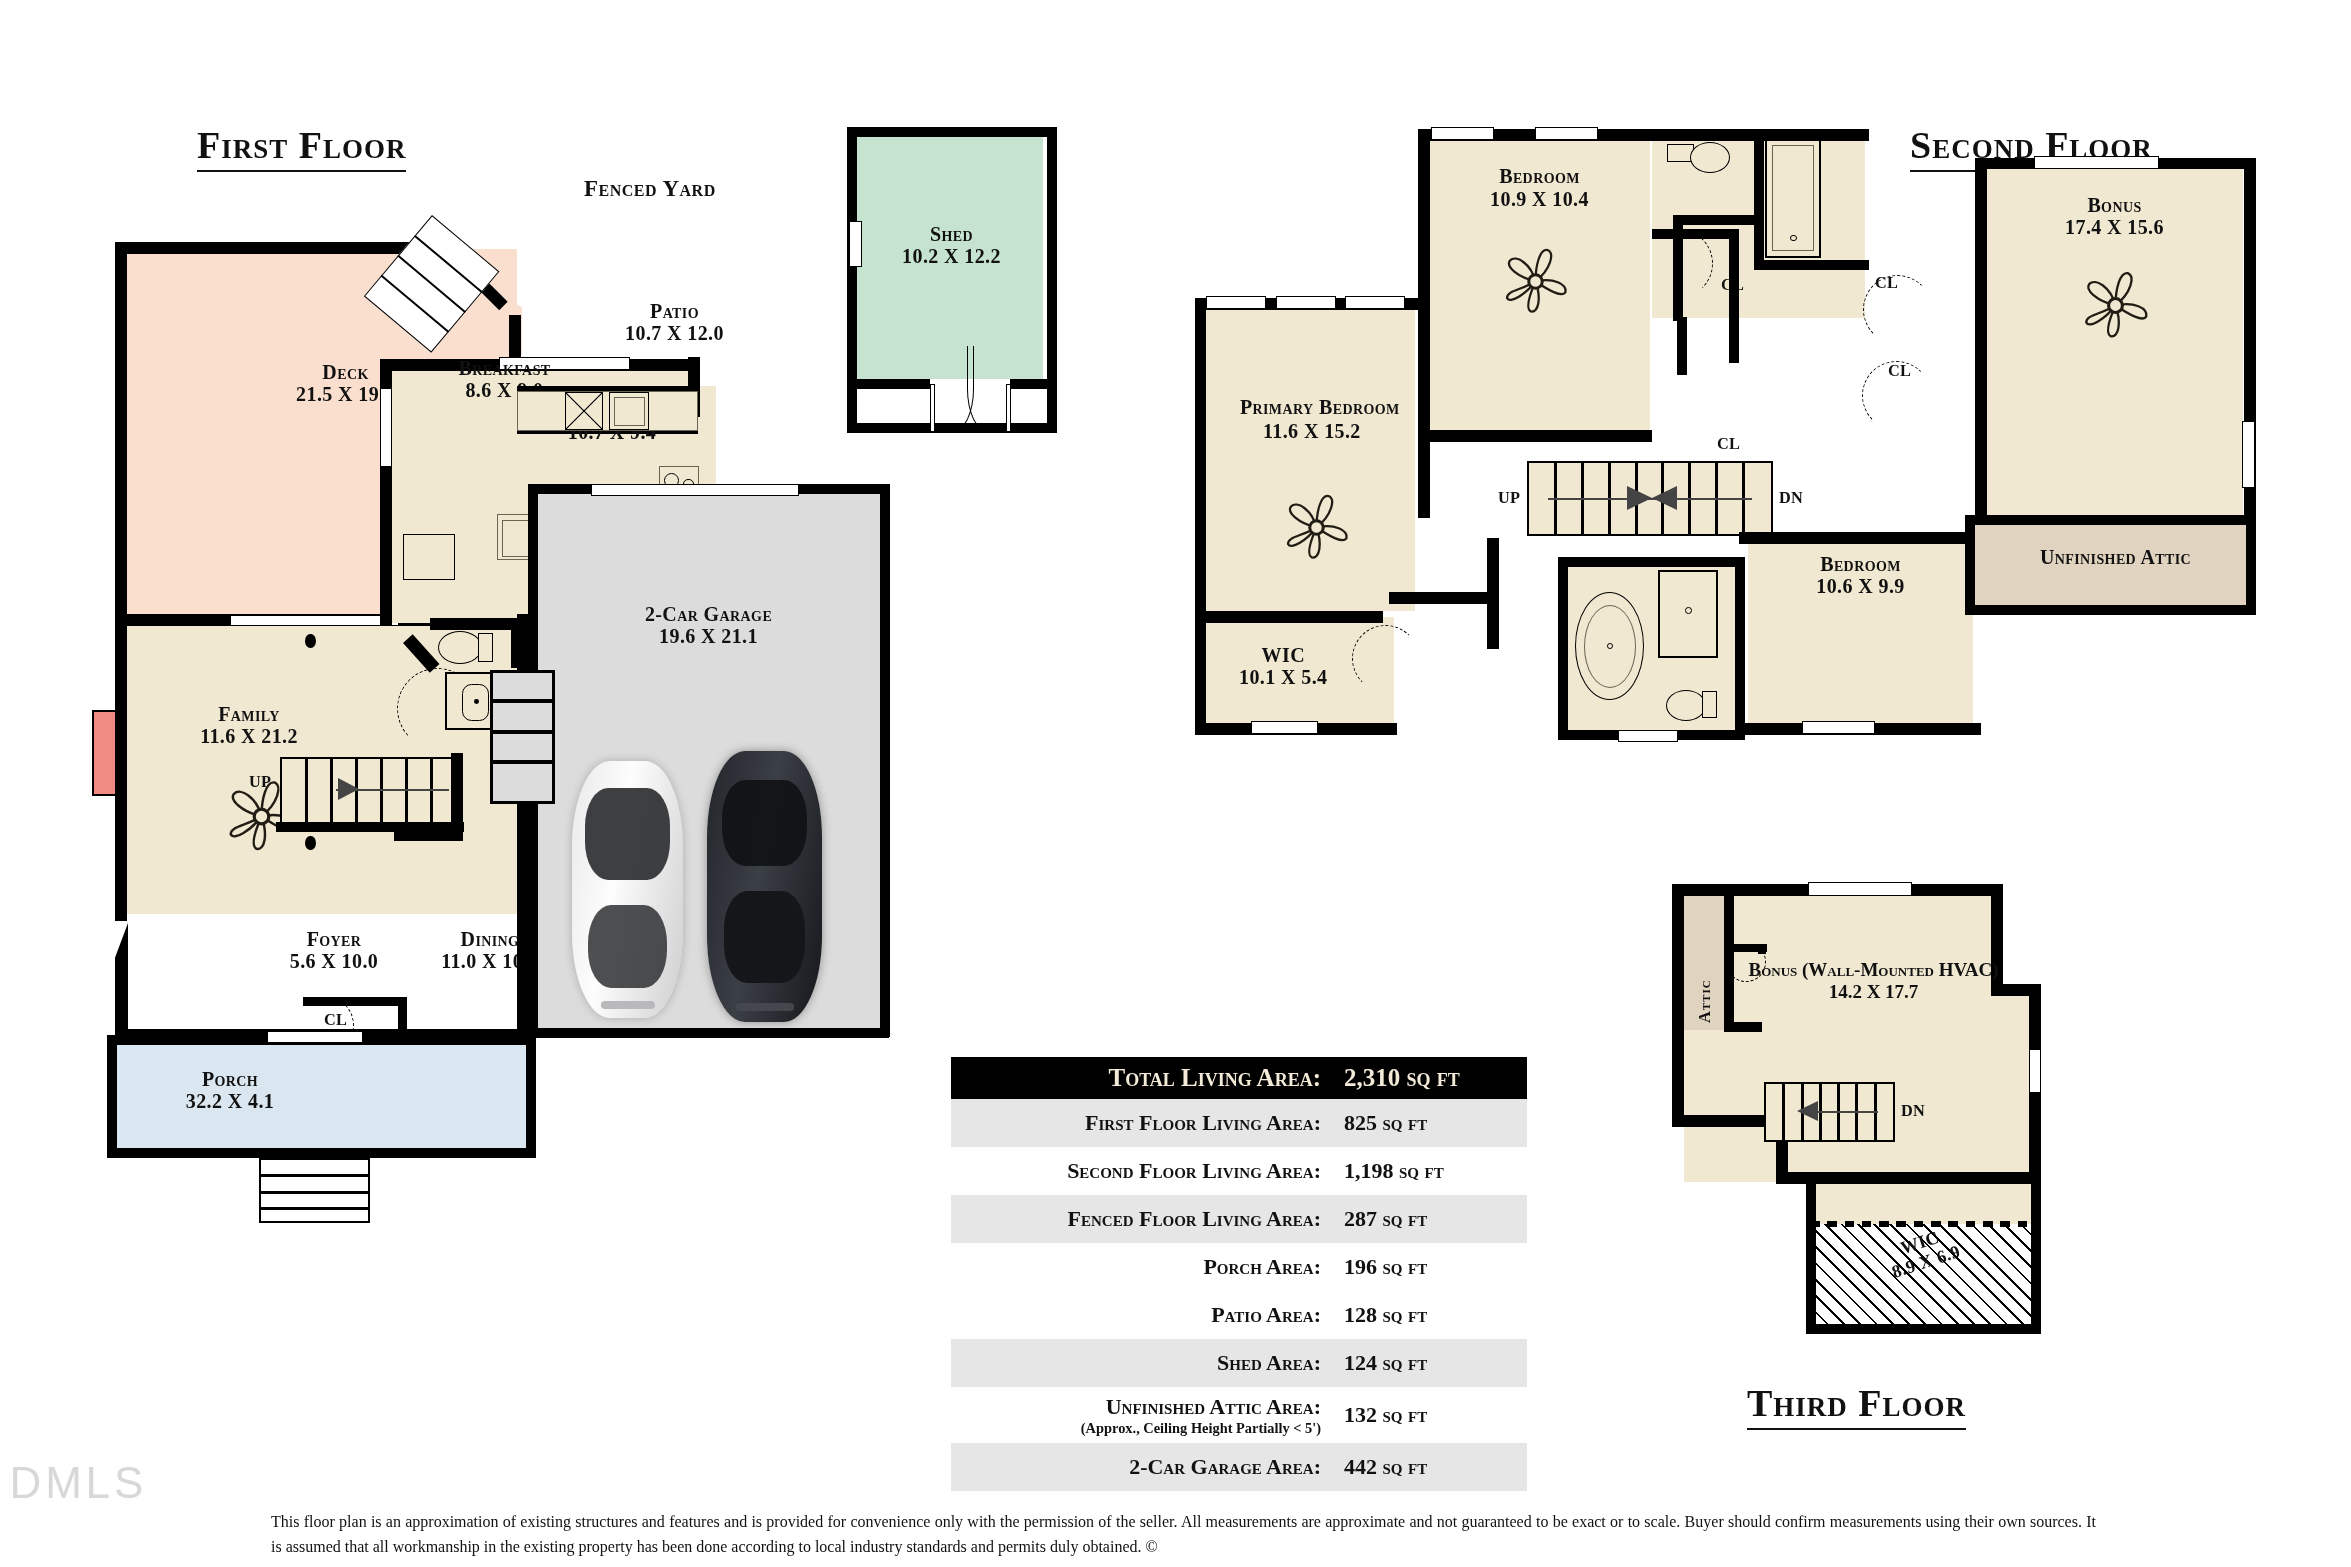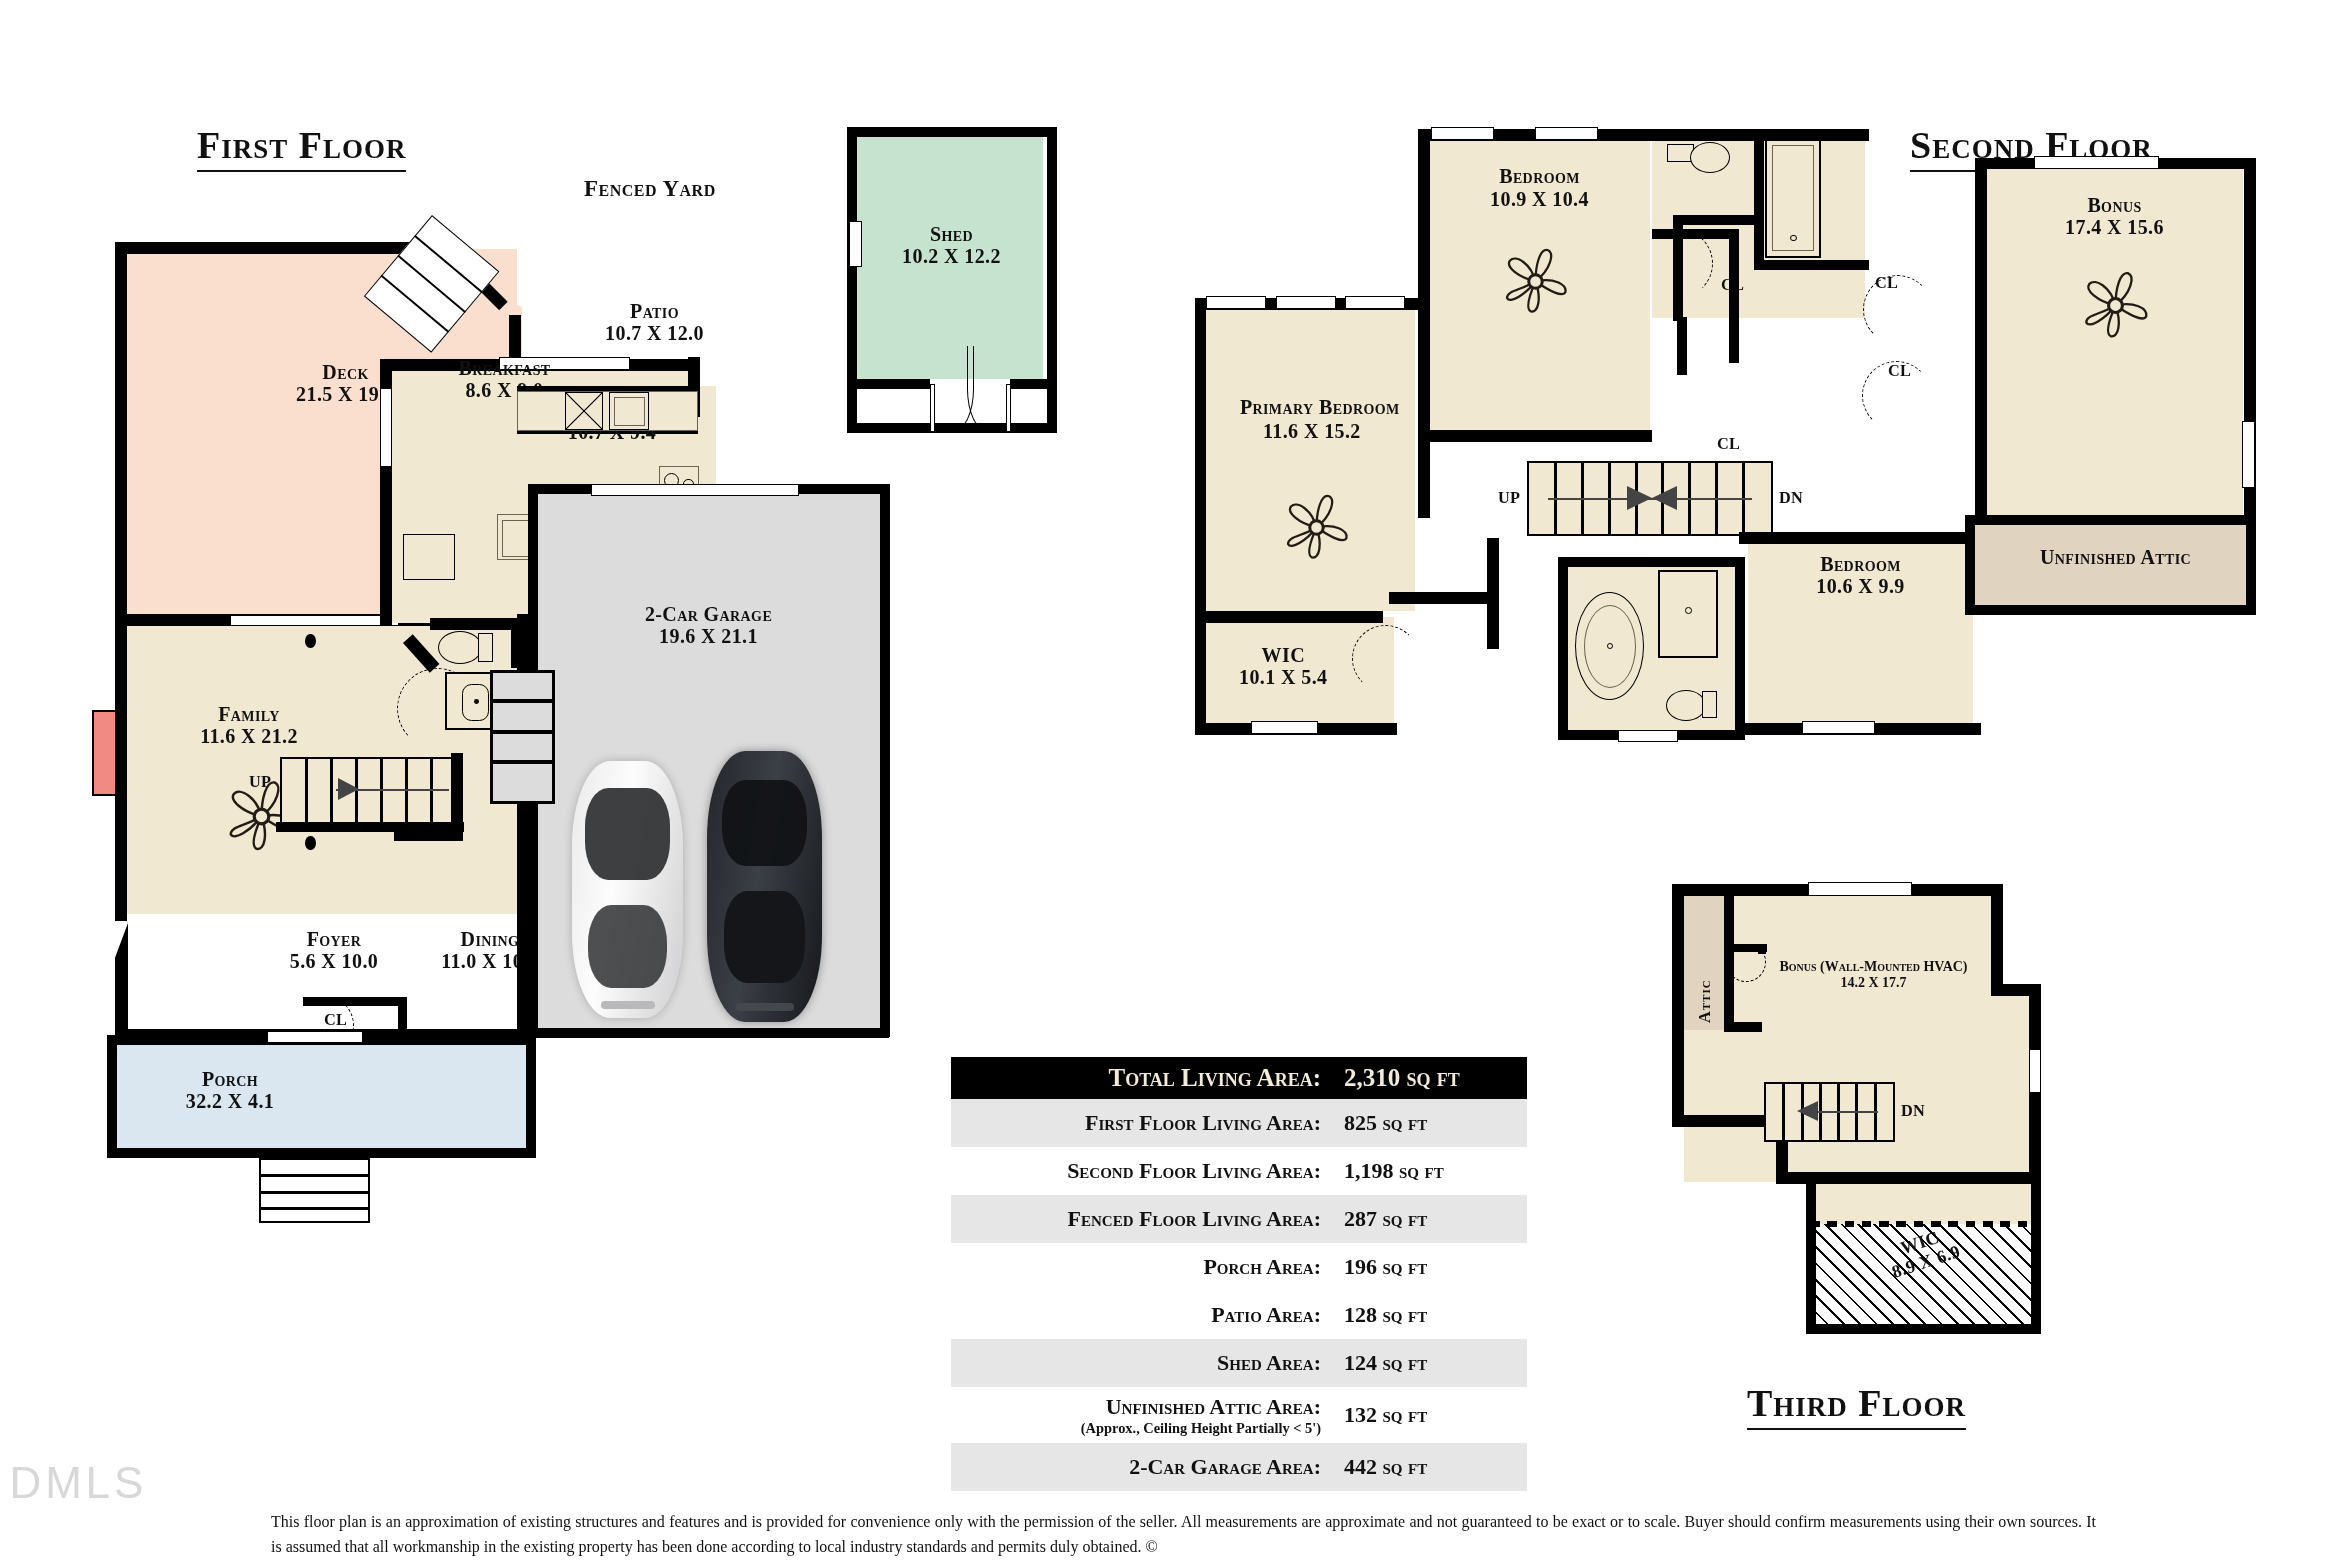--- a/index.html
+++ b/index.html
@@ -93,21 +93,21 @@
 </head>
 <body>
 
 <div class="stage">
 
 
   <div class="abs floor-heading" style="left:197px; top:123px;">First Floor</div>
 
   <div class="abs note-label" style="left:584px; top:176px;">Fenced Yard</div>
 
-  <div class="abs room-label" style="left:568px; top:300px; width:173px;">
+  <div class="abs room-label" style="left:588px; top:300px; width:173px;">
     <span>Patio</span>
     <span class="dim">10.7 X 12.0</span>
   </div>
 
   <div class="abs" style="left:847px; top:127px; width:209px; height:306px;">
     <div class="room shed" style="left:7.7px; top:7.7px; width:188px; height:244px;"></div>
 
     <div class="wall" style="left:0;   top:0;    width:209px; height:9.6px;"></div>
     <div class="wall" style="left:0;   top:0;    width:9.6px;  height:306px;"></div>
     <div class="wall" style="left:200px;top:0;   width:9.6px;  height:306px;"></div>
@@ -506,21 +506,21 @@
     <div class="win" style="left:357px; top:165px; width:11.5px; height:44px;"></div>
 
     <div class="room attic" style="left:11.5px; top:11.5px; width:42px; height:134px;"></div>
     <div class="wall" style="left:52px; top:11.5px; width:9.6px; height:134px;"></div>
     <div class="wall" style="left:52px; top:138px; width:38px; height:9.6px;"></div>
     <div class="wall" style="left:60px; top:60px; width:35px; height:7.7px;"></div>
     <div class="wall" style="left:86px; top:60px; width:7.7px; height:9.6px;"></div>
     <div class="door-arc" style="left:54px; top:58px; width:40px; height:40px; border-color:transparent #000 #000 transparent;"></div>
     <div class="abs tiny-label vert-text" style="left:23px; top:33px; height:106px; letter-spacing:1px;">Attic</div>
 
-    <div class="abs" style="left:69px; top:75px; width:265px; text-align:center; line-height:1.14; font-weight:bold; font-size:14px; font-variant:small-caps;">
+    <div class="abs" style="left:69px; top:75px; width:265px; text-align:center; line-height:1.14; font-weight:bold; font-size:19px; font-variant:small-caps;">
       <span style="display:block;">Bonus (Wall-Mounted HVAC)</span>
       <span style="display:block;">14.2 X 17.7</span>
     </div>
 
     <div class="abs" style="left:92px; top:198px; width:131px; height:60px;">
       <div class="abs" style="left:0; top:0; width:131px; height:60px; border:2.9px solid #000; background:#f1e8d2;"></div>
       <div class="abs" style="left:18px; top:0; width:2.9px; height:60px; background:#000;"></div>
       <div class="abs" style="left:37px; top:0; width:2.9px; height:60px; background:#000;"></div>
       <div class="abs" style="left:55px; top:0; width:2.9px; height:60px; background:#000;"></div>
       <div class="abs" style="left:73px; top:0; width:2.9px; height:60px; background:#000;"></div>

